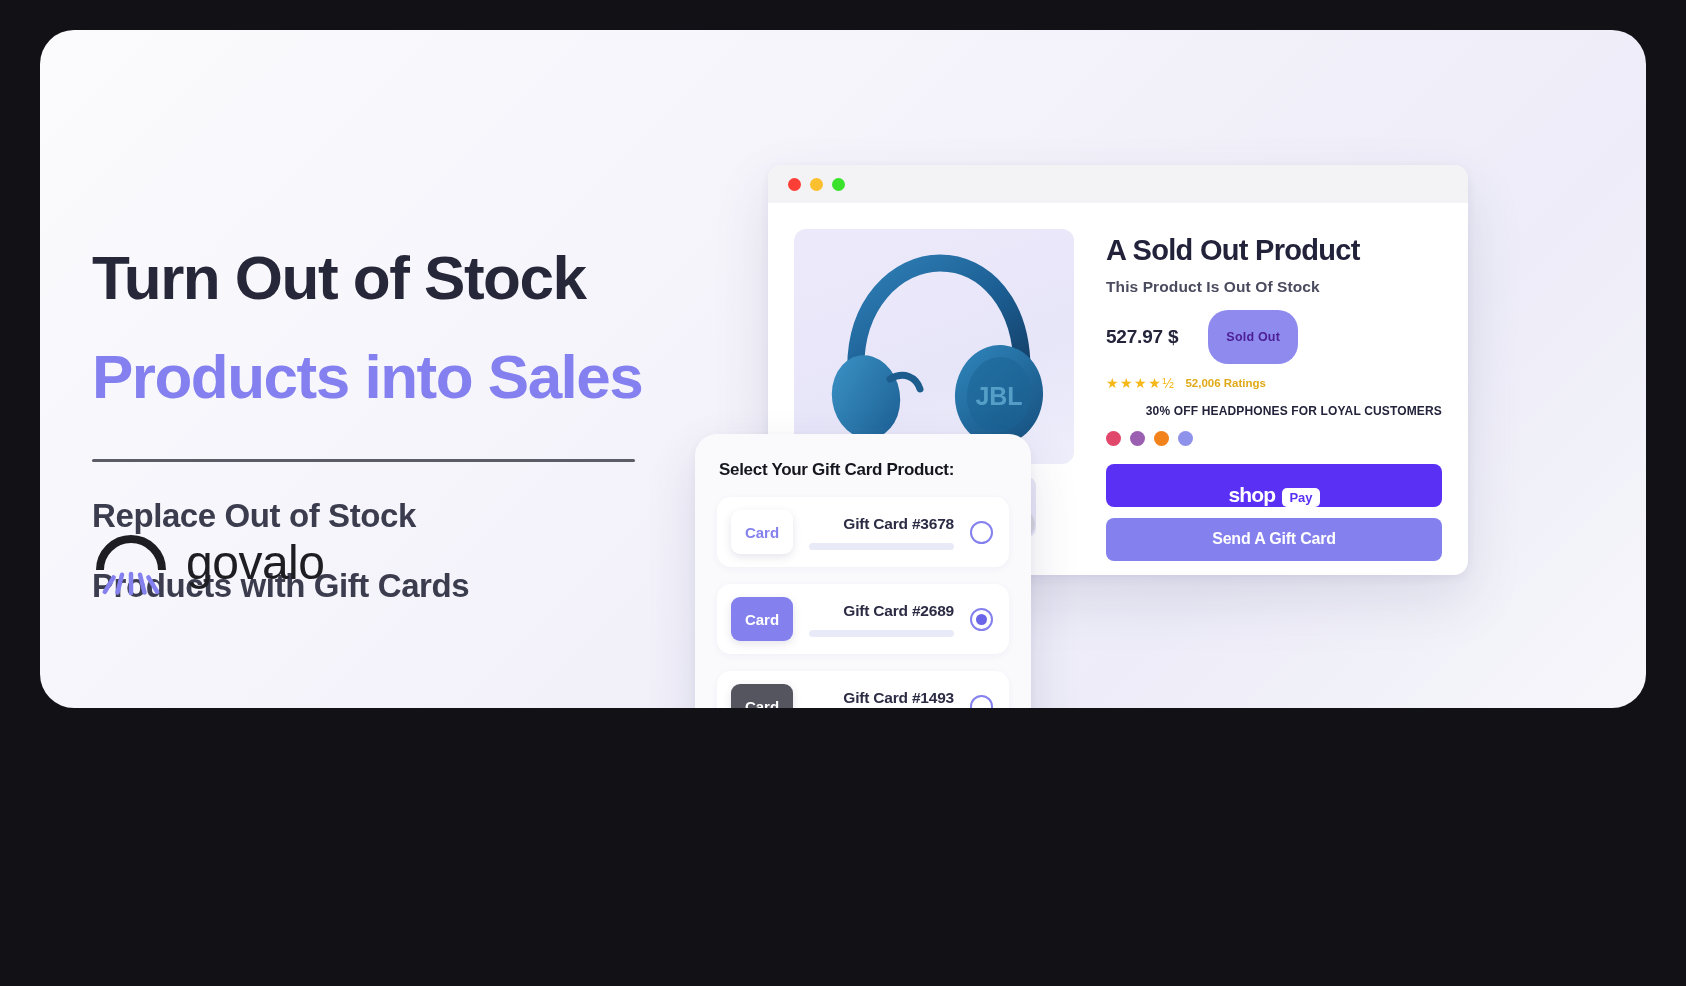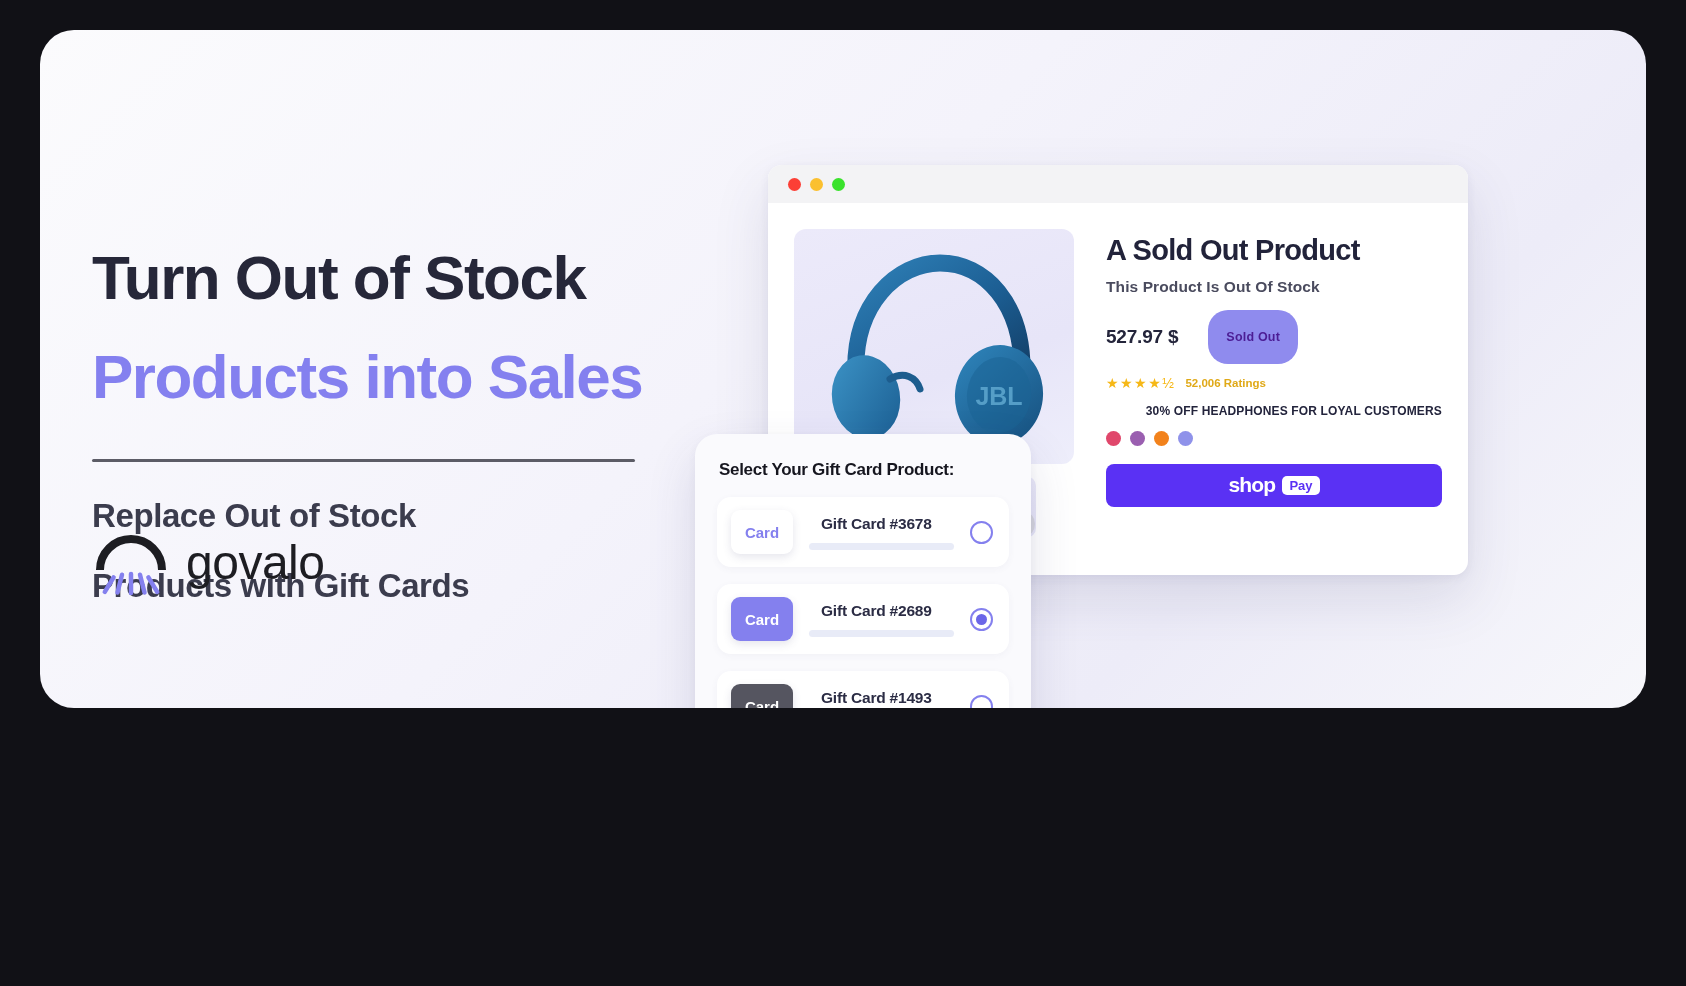--- a/index.html
+++ b/index.html
@@ -95,21 +95,21 @@
   #rating-count { color: #e0a917; font-size: 11.5px; font-weight: 600; }
   #promo {
     margin-top: 14px; font-size: 12px; font-weight: 700;
     color: #23243c; letter-spacing: .15px; text-align: right;
   }
   #swatches { margin-top: 13px; display: flex; gap: 9px; }
   .swatch { width: 15px; height: 15px; border-radius: 50%; }
   #btn-shoppay {
     margin-top: 18px; width: 100%; height: 43px; border: none;
     border-radius: 8px; background: #5a31f4;
-    display: flex; align-items: center; justify-content: center; cursor: pointer;
+    display: flex; align-items: flex-end; justify-content: center; cursor: pointer;
   }
   #shoppay-word { color: #fff; font-size: 21px; font-weight: 700; letter-spacing: -.8px; }
   #shoppay-pill {
     background: #fff; color: #5a31f4; font-size: 13px; font-weight: 700;
     border-radius: 5px; padding: 2px 7px; margin-left: 7px;
   }
   #btn-giftcard {
     margin-top: 11px; width: 100%; height: 43px; border: none;
     border-radius: 8px; background: #8480ee; color: #fff;
     font-size: 16px; font-weight: 700; letter-spacing: -.2px;
@@ -125,20 +125,21 @@
   #selector-title {
     font-size: 17px; font-weight: 700; color: #16161f;
     letter-spacing: -.3px; margin-bottom: 17px; padding-left: 2px;
   }
   .gc-row {
     display: flex; align-items: center; gap: 16px;
     background: #ffffff; border-radius: 14px;
     padding: 13px 16px 13px 14px; margin-bottom: 17px;
     box-shadow: 0 2px 7px rgba(70,70,120,.05);
     cursor: pointer;
+    text-align: right;
   }
   .gc-row:last-child { margin-bottom: 0; }
   .gc-chip {
     width: 62px; height: 44px; border-radius: 9px;
     display: flex; align-items: center; justify-content: center;
     font-size: 15px; font-weight: 600; flex-shrink: 0;
     box-shadow: 0 3px 9px rgba(70,70,120,.14);
   }
   .gc-chip.light { background: #ffffff; color: #8480ee; }
   .gc-chip.purple { background: #8480ee; color: #ffffff; }
@@ -257,20 +258,21 @@
             <span class="swatch" style="background:#9a5fb0"></span>
             <span class="swatch" style="background:#f2821c"></span>
             <span class="swatch" style="background:#8f92ea"></span>
           </div>
 
           <button id="btn-shoppay">
             <span id="shoppay-word">shop</span>
             <span id="shoppay-pill">Pay</span>
           </button>
 
+          <button id="btn-giftcard">Send A Gift Card</button>
         </div>
       </div>
     </div>
 
     <div id="selector">
       <div id="selector-title">Select Your Gift Card Product:</div>
 
       <div class="gc-row">
         <div class="gc-chip light">Card</div>
         <div class="gc-mid">

